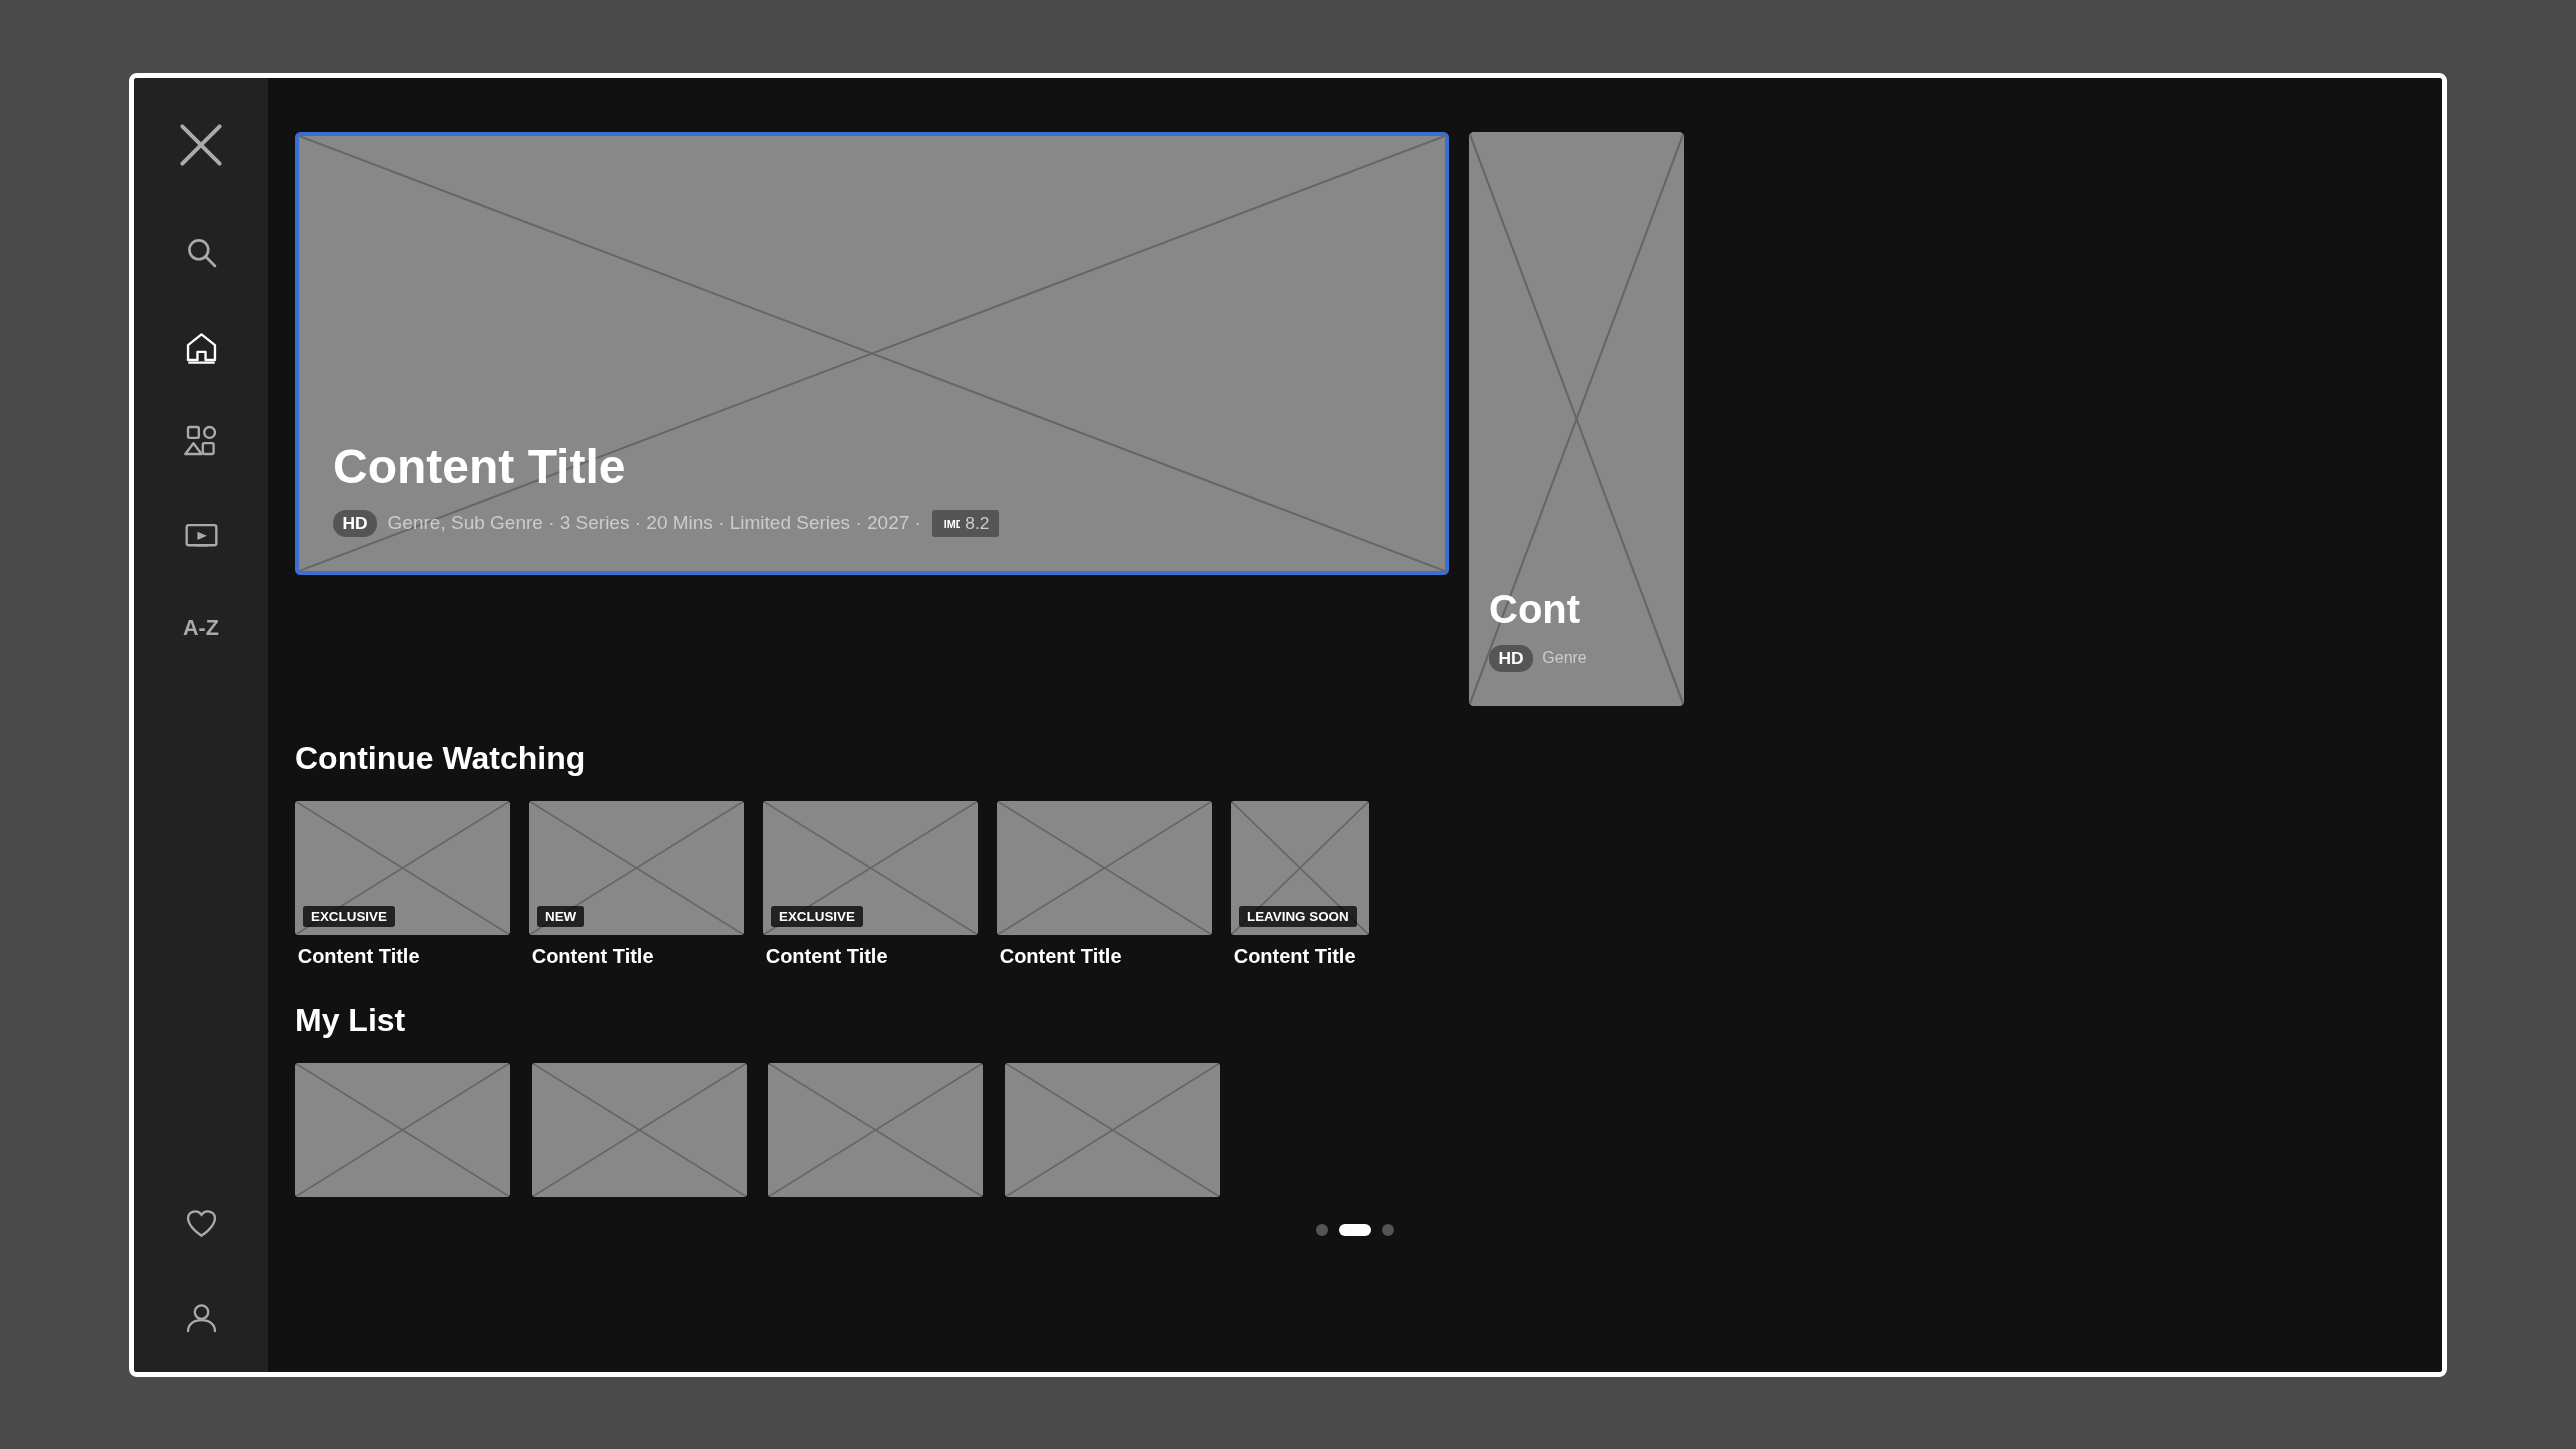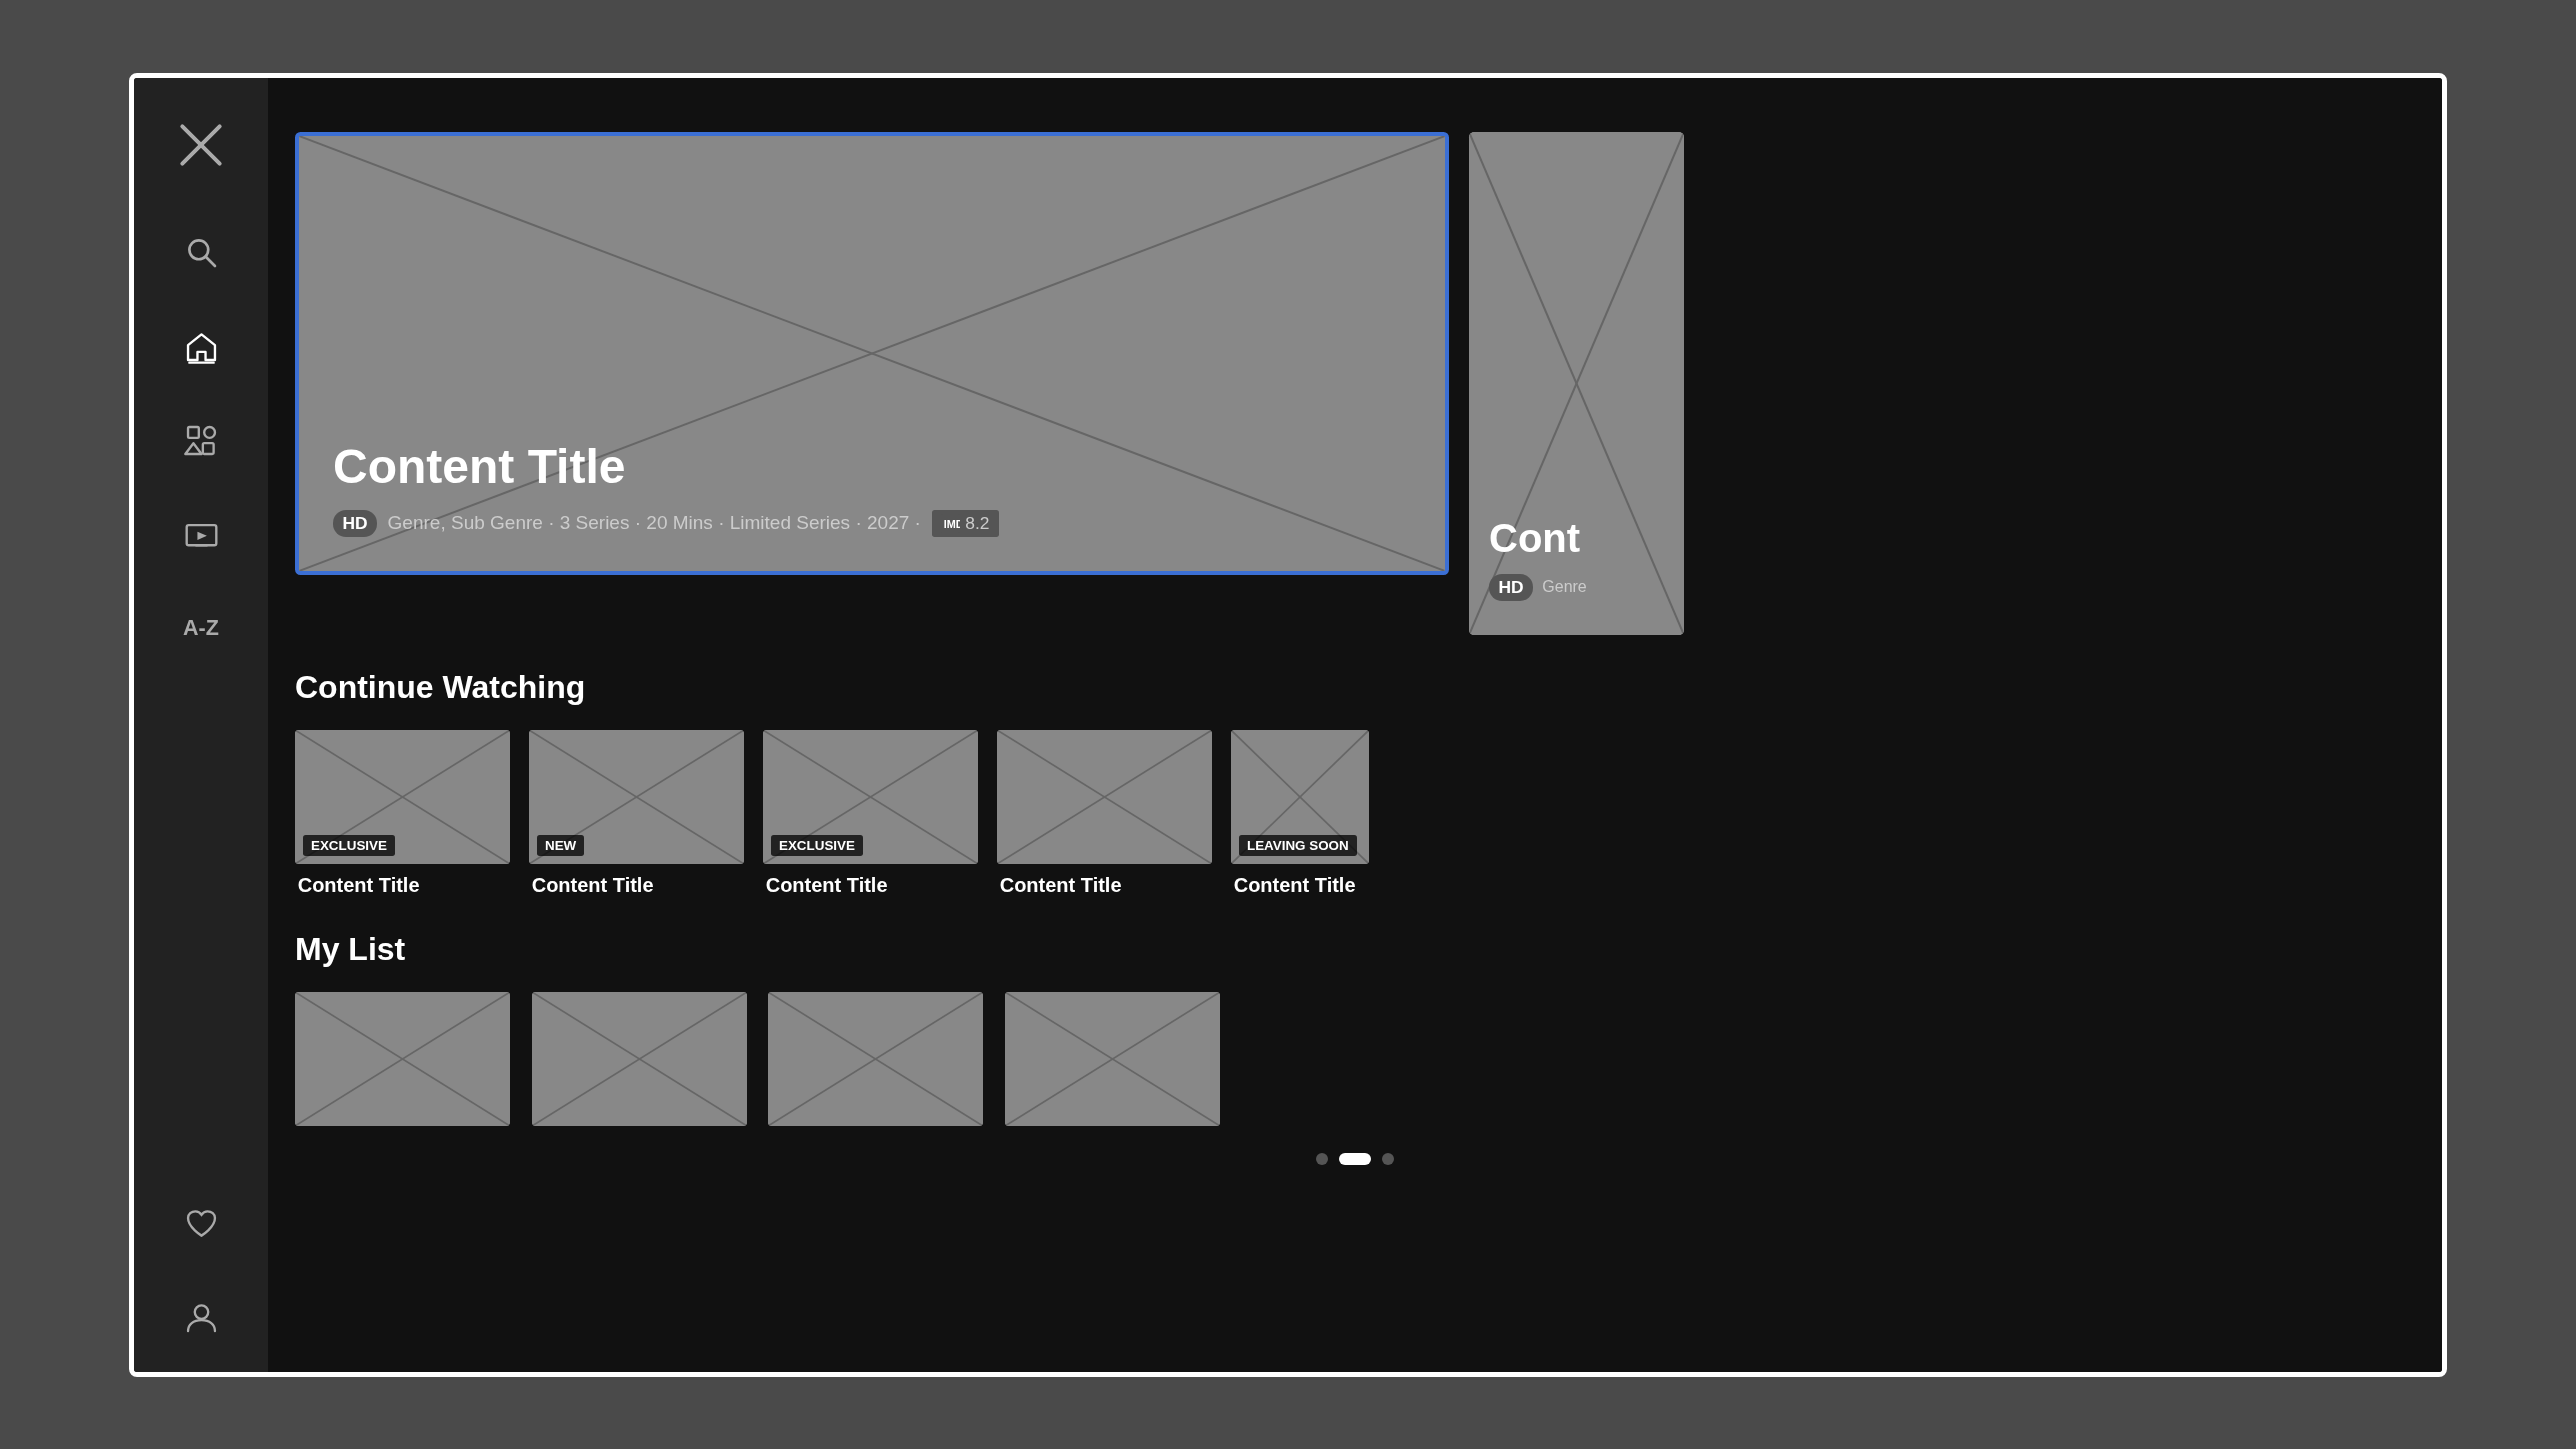--- a/index.html
+++ b/index.html
@@ -121,21 +121,21 @@
       width: 1154px;
       height: 443px;
       border: 4px solid #3b6fd4;
       border-radius: 5.4px;
       overflow: hidden;
       background: #888888;
     }
 
     .hero-card.secondary {
       width: 215px;
-      height: 503px;
+      height: 574px;
       margin-left: 20px;
       border-radius: 5.4px;
       overflow: hidden;
       background: #888888;
       flex-shrink: 0;
     }
 
     .placeholder-image {
       width: 100%;
       height: 100%;

